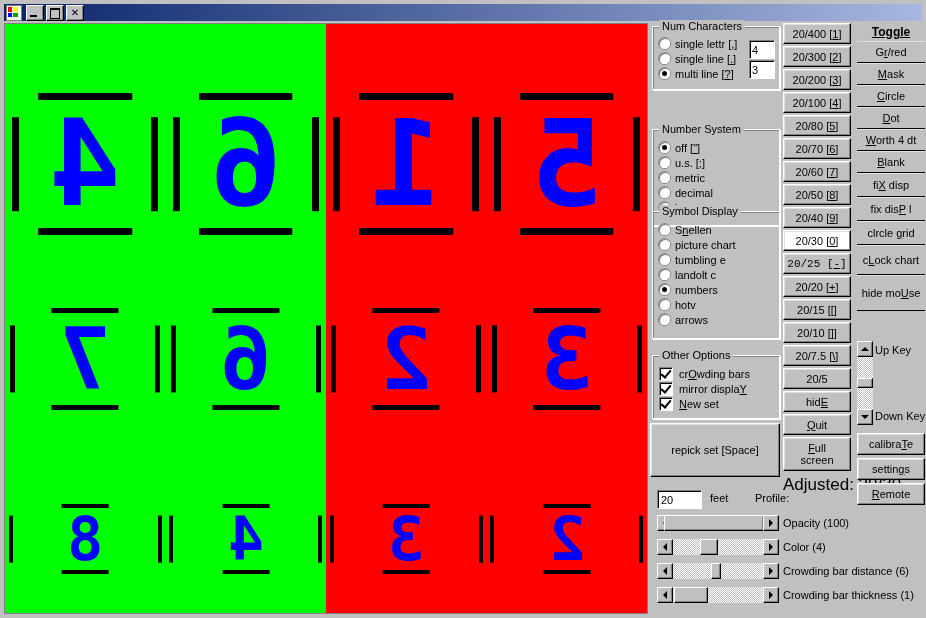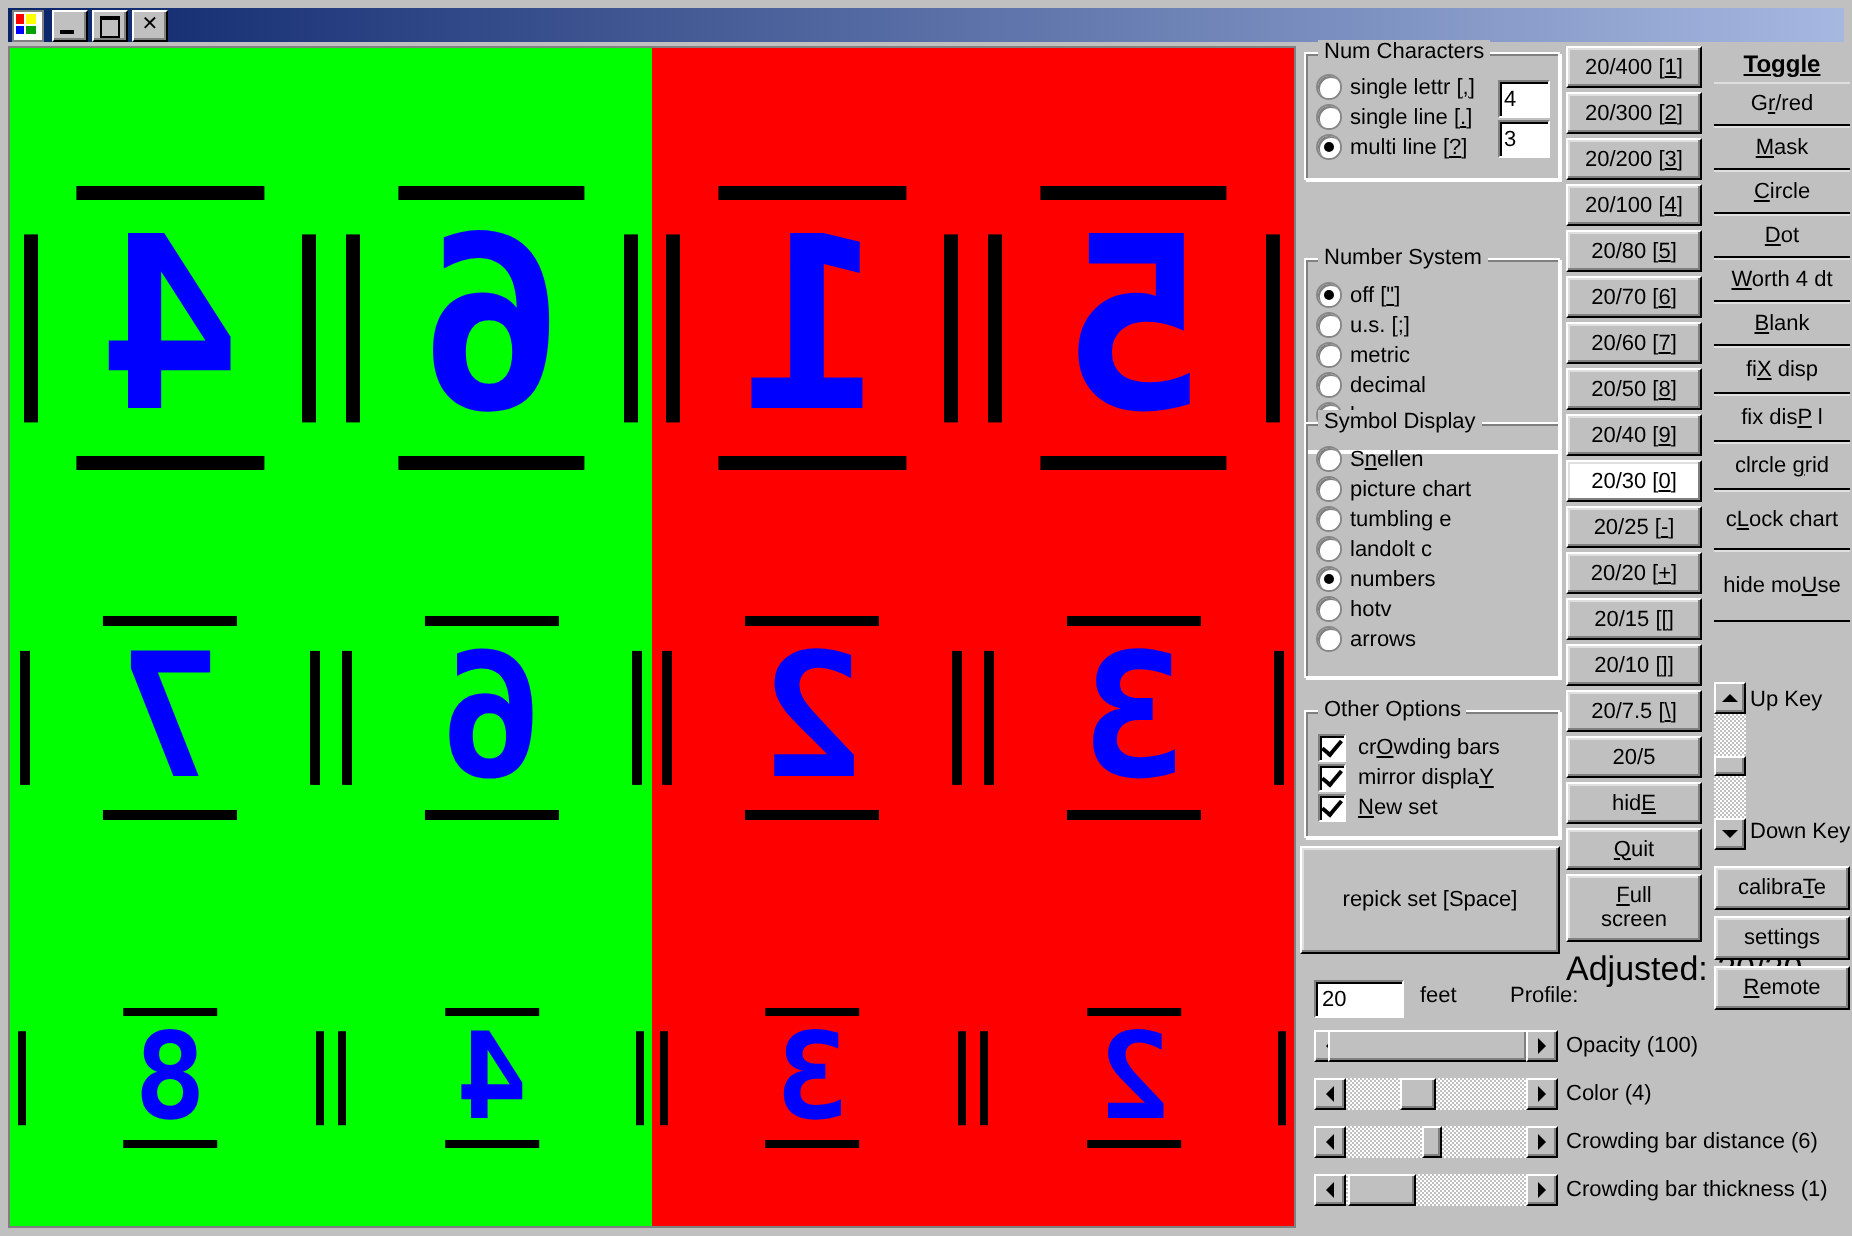--- a/index.html
+++ b/index.html
@@ -432,21 +432,21 @@
         </div>
         <div class="btn3d acuity-btn" style="position: absolute; top: 161px;">
           <span>20/50 [<u>8</u>]</span>
         </div>
         <div class="btn3d acuity-btn" style="position: absolute; top: 184px;">
           <span>20/40 [<u>9</u>]</span>
         </div>
         <div class="btn3d acuity-btn sel" style="position: absolute; top: 207px;">
           <span>20/30 [<u>0</u>]</span>
         </div>
-        <div class="btn3d acuity-btn" style="position: absolute; top: 230px;">
+        <div class="btn3d acuity-btn" style="position: absolute; top: 230px; font-family: Liberation Mono, monospace;">
           <span>20/25 [<u>-</u>]</span>
         </div>
         <div class="btn3d acuity-btn" style="position: absolute; top: 253px;">
           <span>20/20 [<u>+</u>]</span>
         </div>
         <div class="btn3d acuity-btn" style="position: absolute; top: 276px;">
           <span>20/15 [<u>[</u>]</span>
         </div>
         <div class="btn3d acuity-btn" style="position: absolute; top: 299px;">
           <span>20/10 [<u>]</u>]</span>

